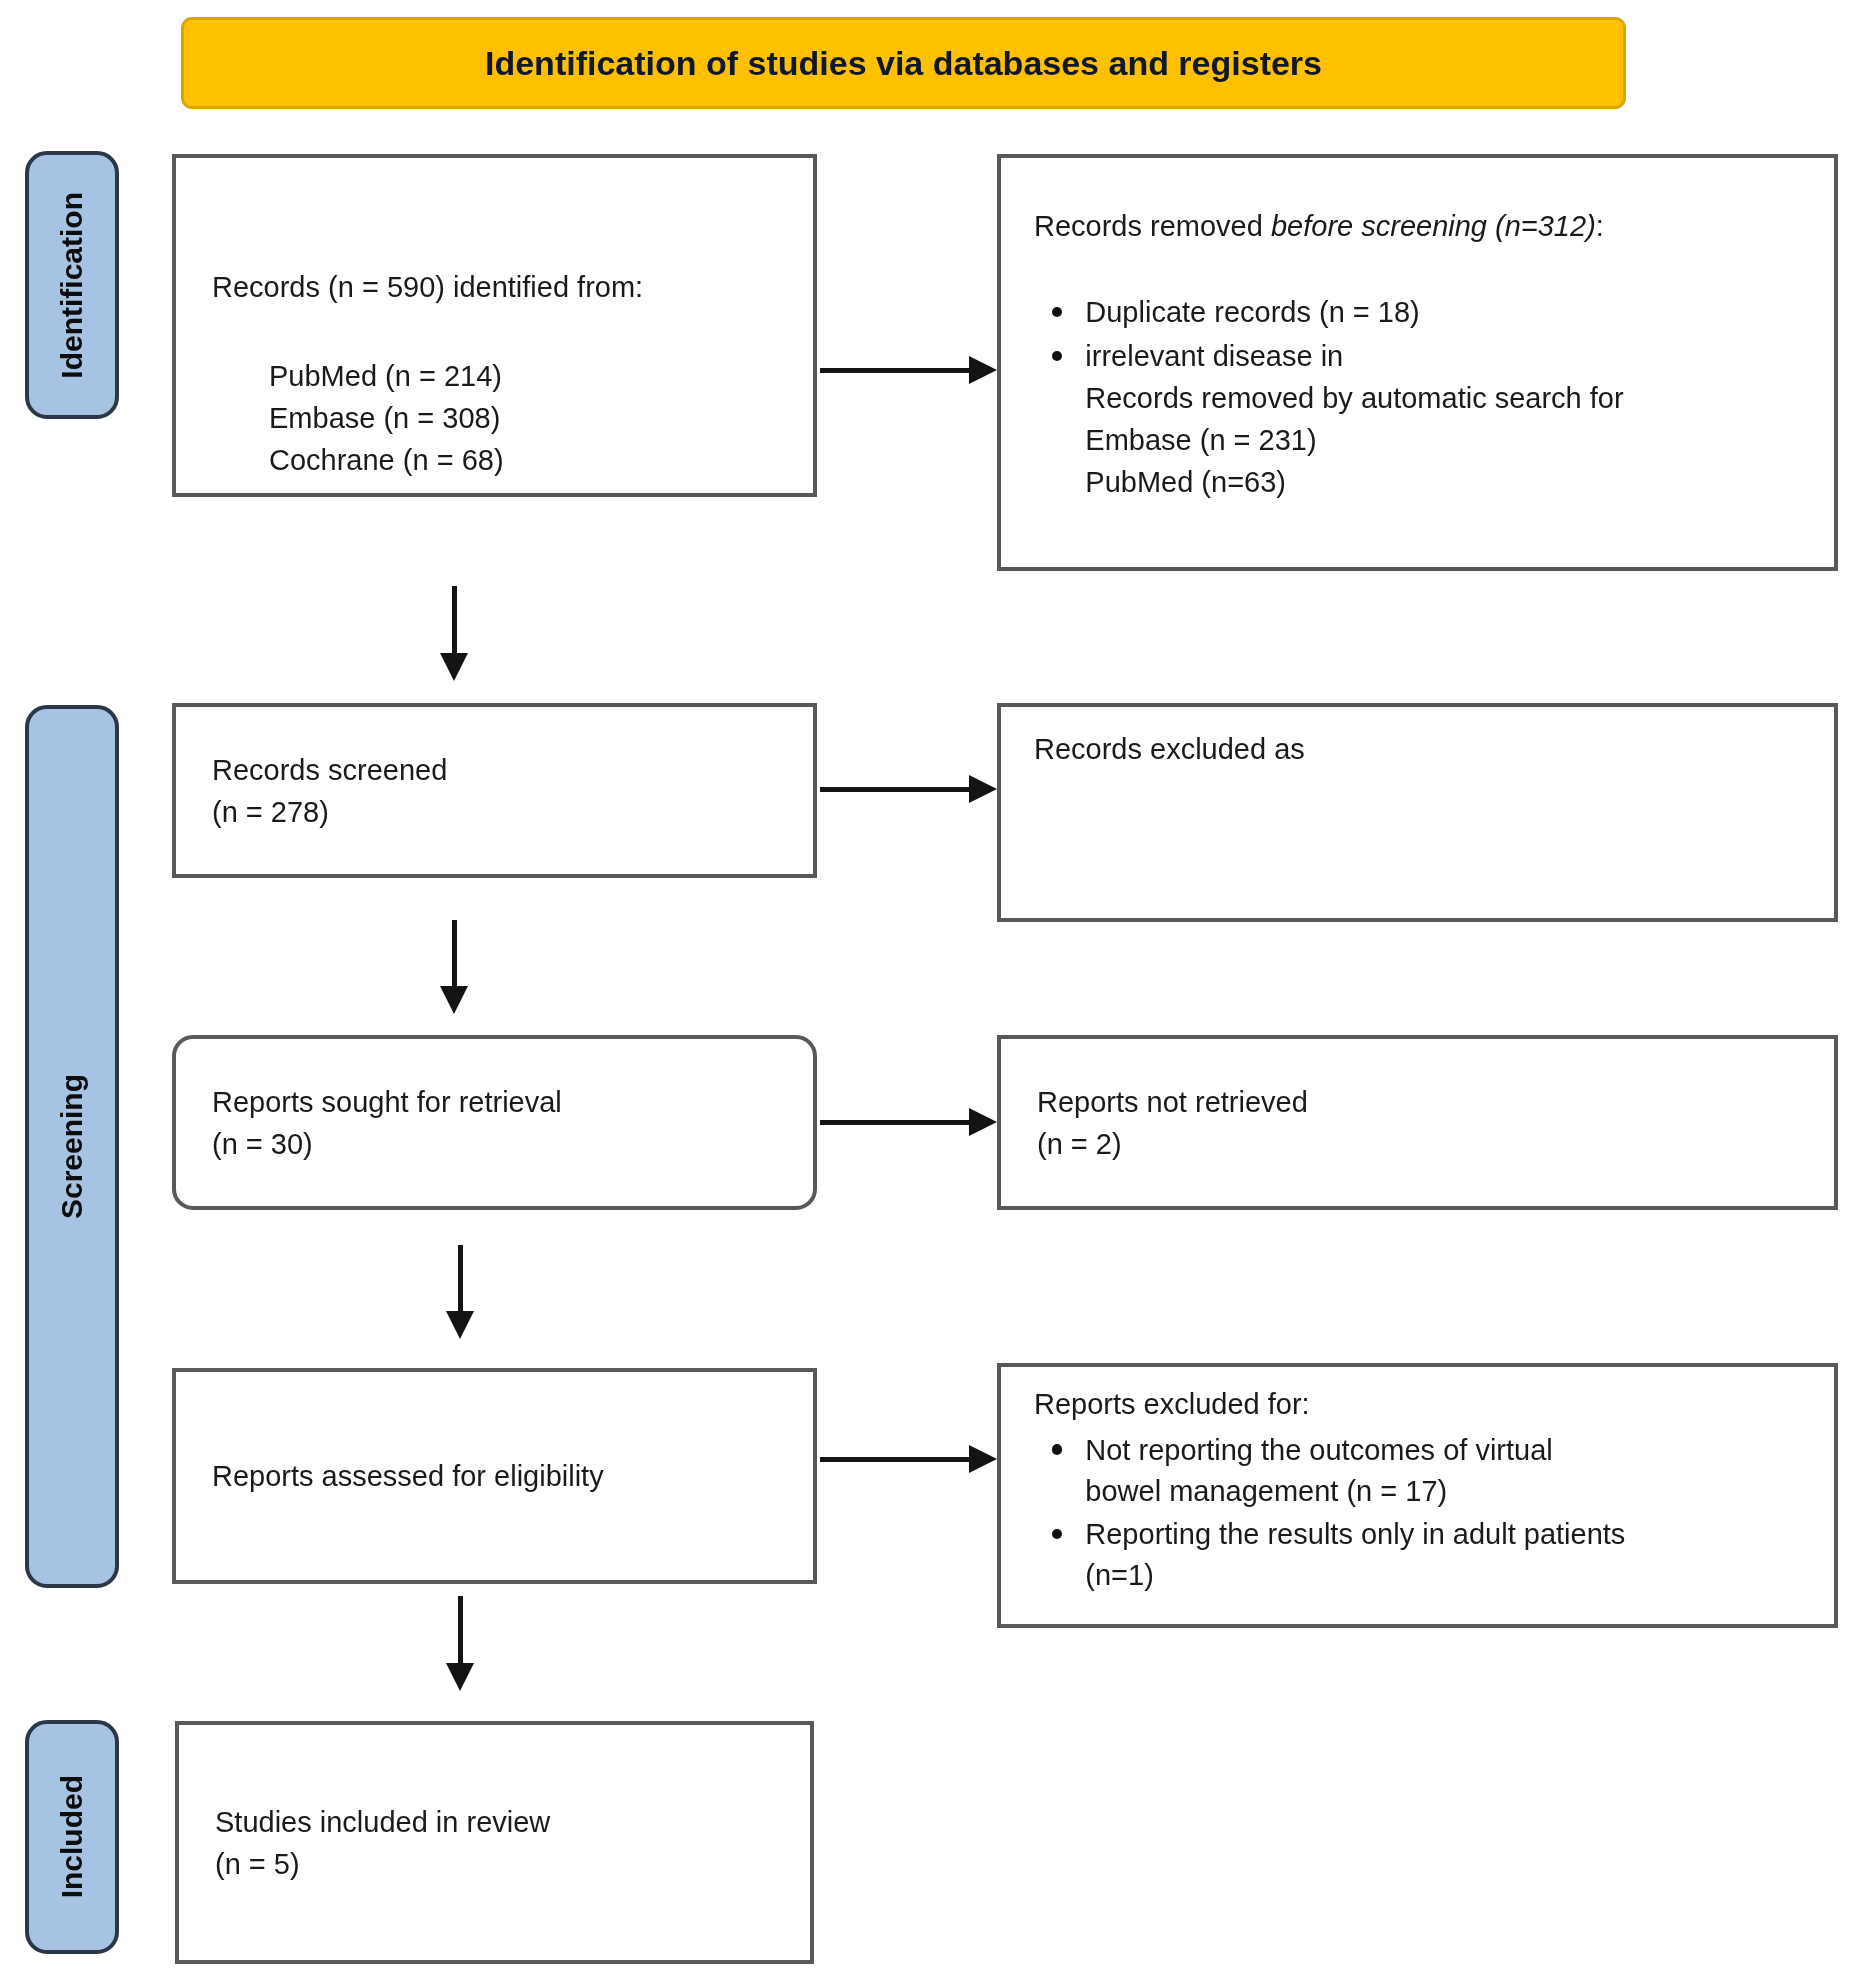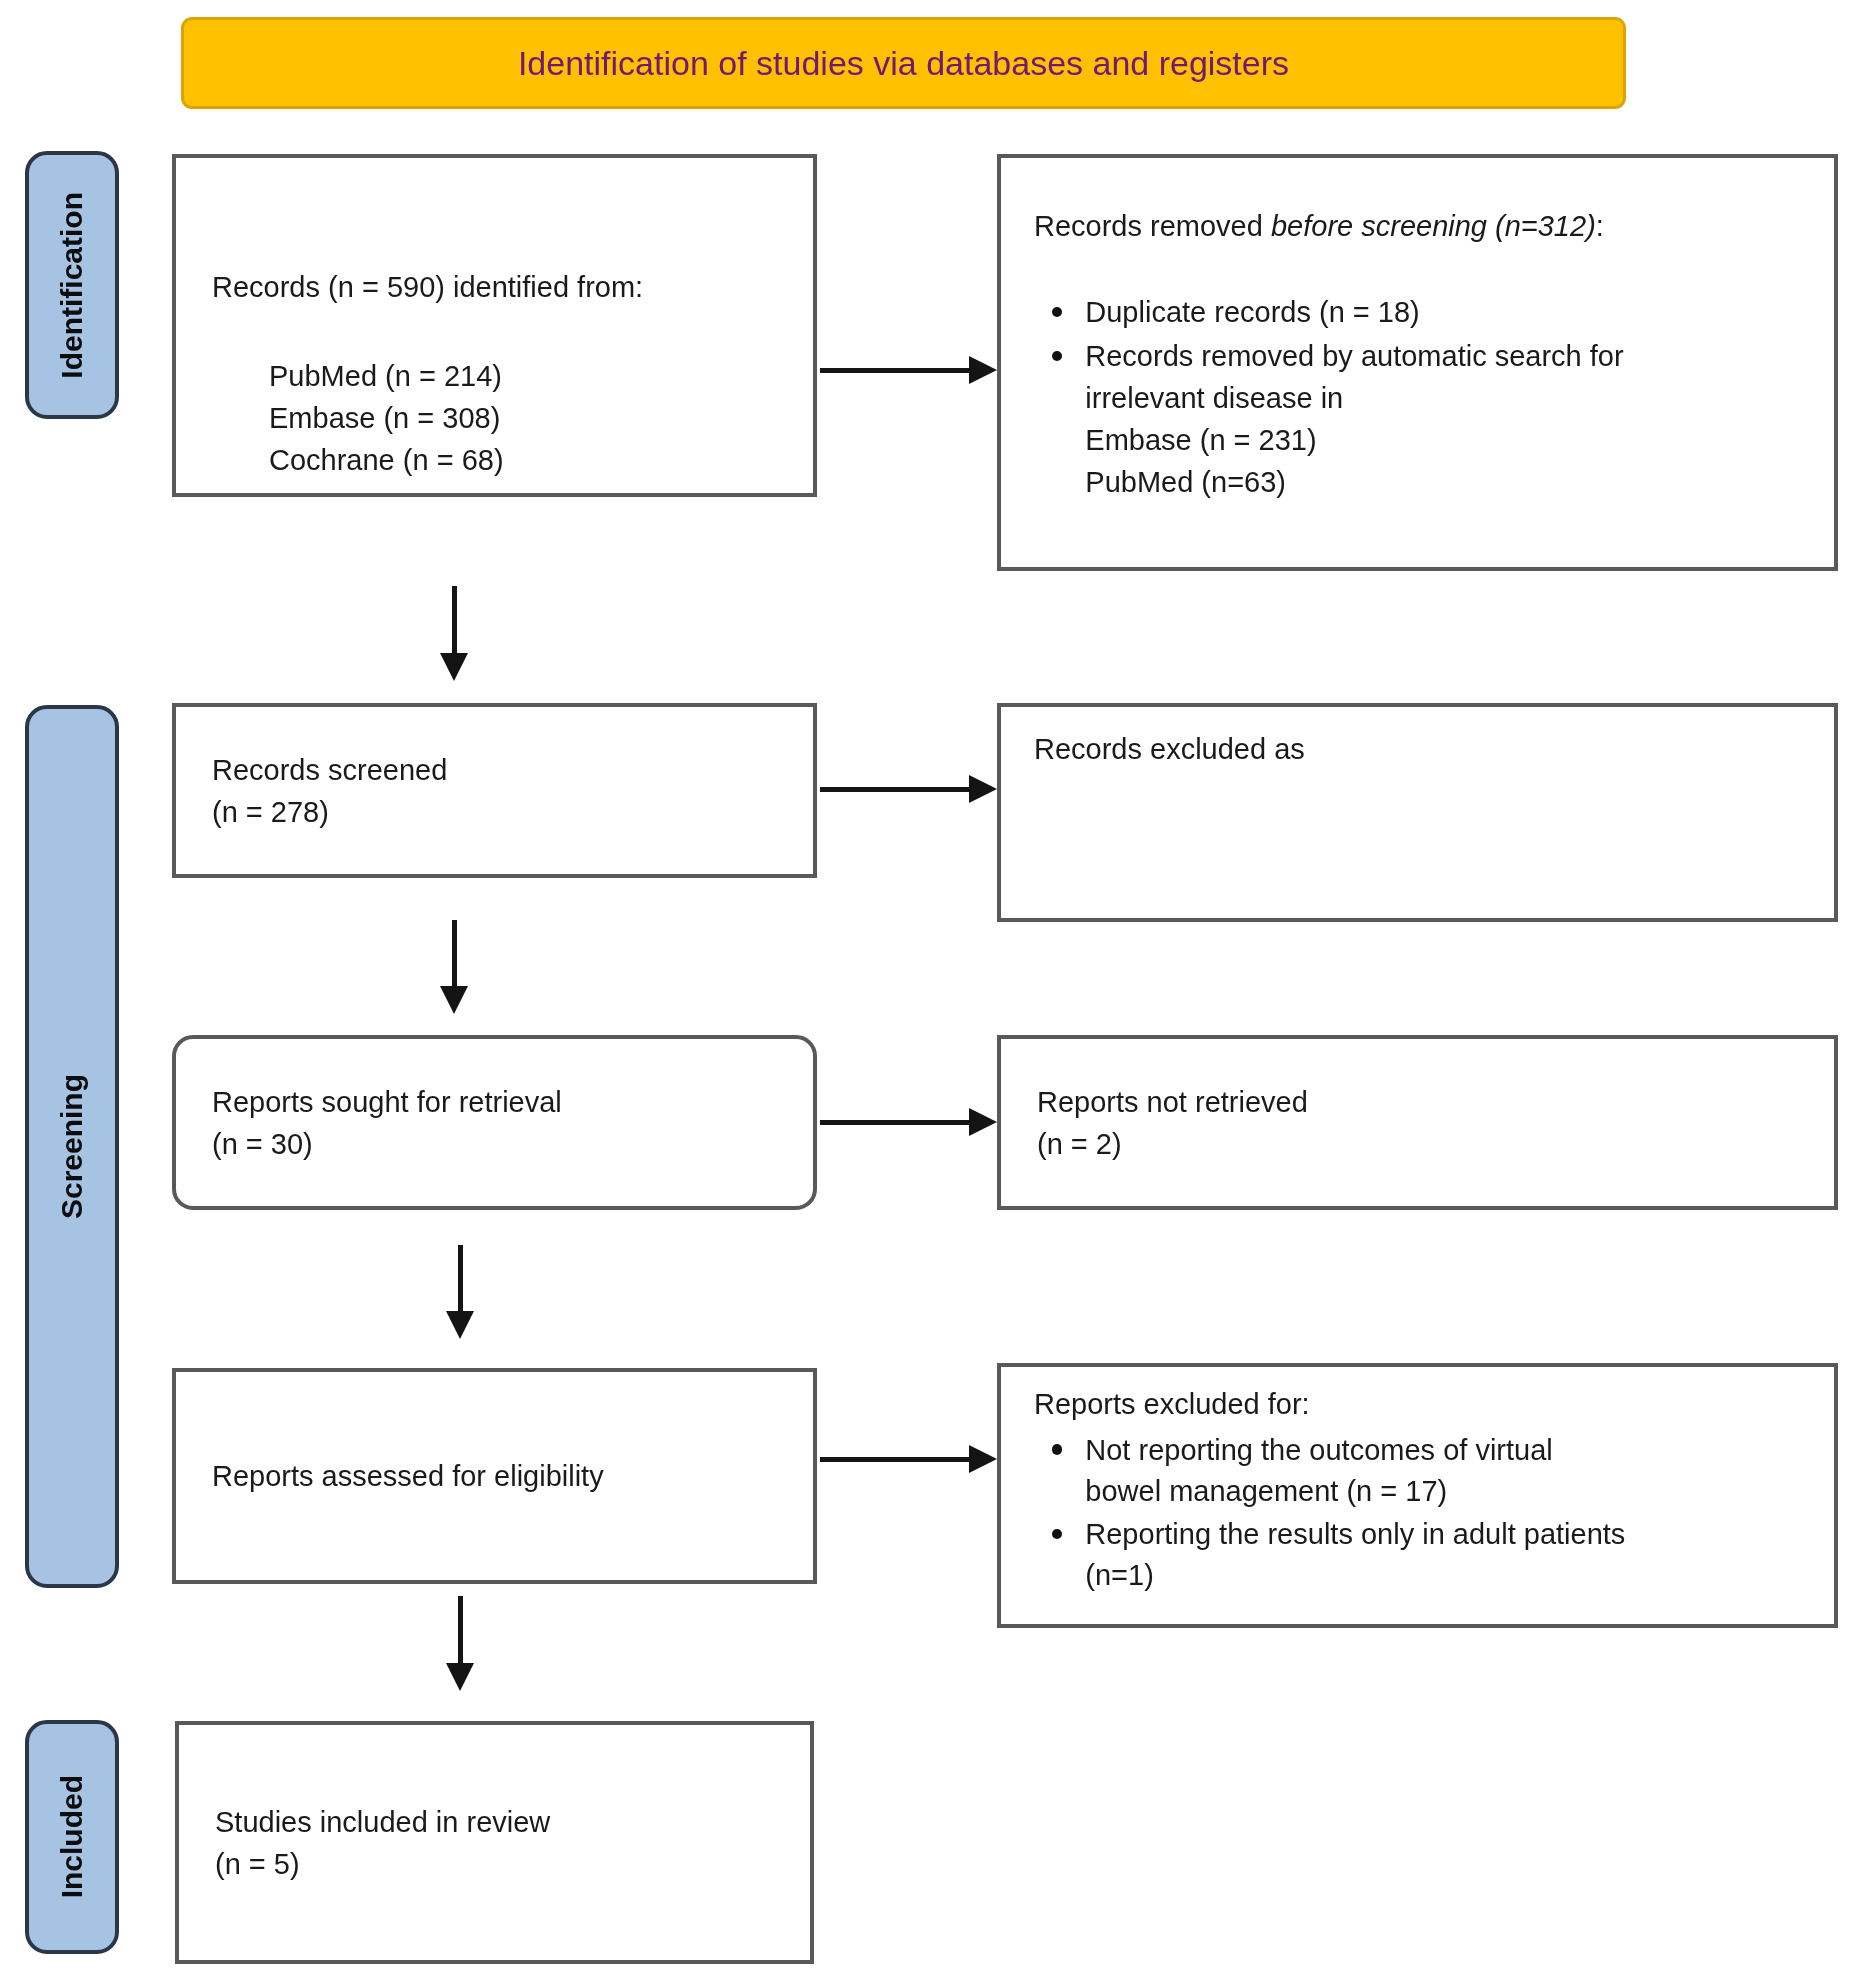--- a/index.html
+++ b/index.html
@@ -14,21 +14,21 @@
   }
   .banner {
     position: absolute;
     left: 181px; top: 17px;
     width: 1445px; height: 92px;
     background: var(--banner-bg, #FFC000);
     border: 3px solid #dda400;
     border-radius: 11px;
     box-sizing: border-box;
     display: flex; align-items: center; justify-content: center;
-    font-weight: normal; font-size: 34px; color: #701a75;
+    font-weight: bold; font-size: 34px; color: #0f172a;
   }
   .stage {
     position: absolute;
     left: 25.4px; width: 94px;
     background: var(--stage-bg, #A6C3E3);
     border: 4.8px solid #2b3746;
     border-radius: 22px;
     box-sizing: border-box;
     display: flex; align-items: center; justify-content: center;
   }
@@ -158,22 +158,22 @@
     <div class="bullets">
       <div class="bullet-row">
         <div class="dot"></div>
         <div class="bullet-text">
           <div>Duplicate records (n = 18)</div>
         </div>
       </div>
       <div class="bullet-row">
         <div class="dot"></div>
         <div class="bullet-text">
+          <div>irrelevant disease in</div>
           <div>Records removed by automatic search for</div>
-          <div>irrelevant disease in</div>
           <div>Embase (n = 231)</div>
           <div>PubMed (n=63)</div>
         </div>
       </div>
     </div>
   </div>
 
   <div class="wbox col-left box-screened centered2">
     <div>Records screened</div>
     <div>(n = 278)</div>

